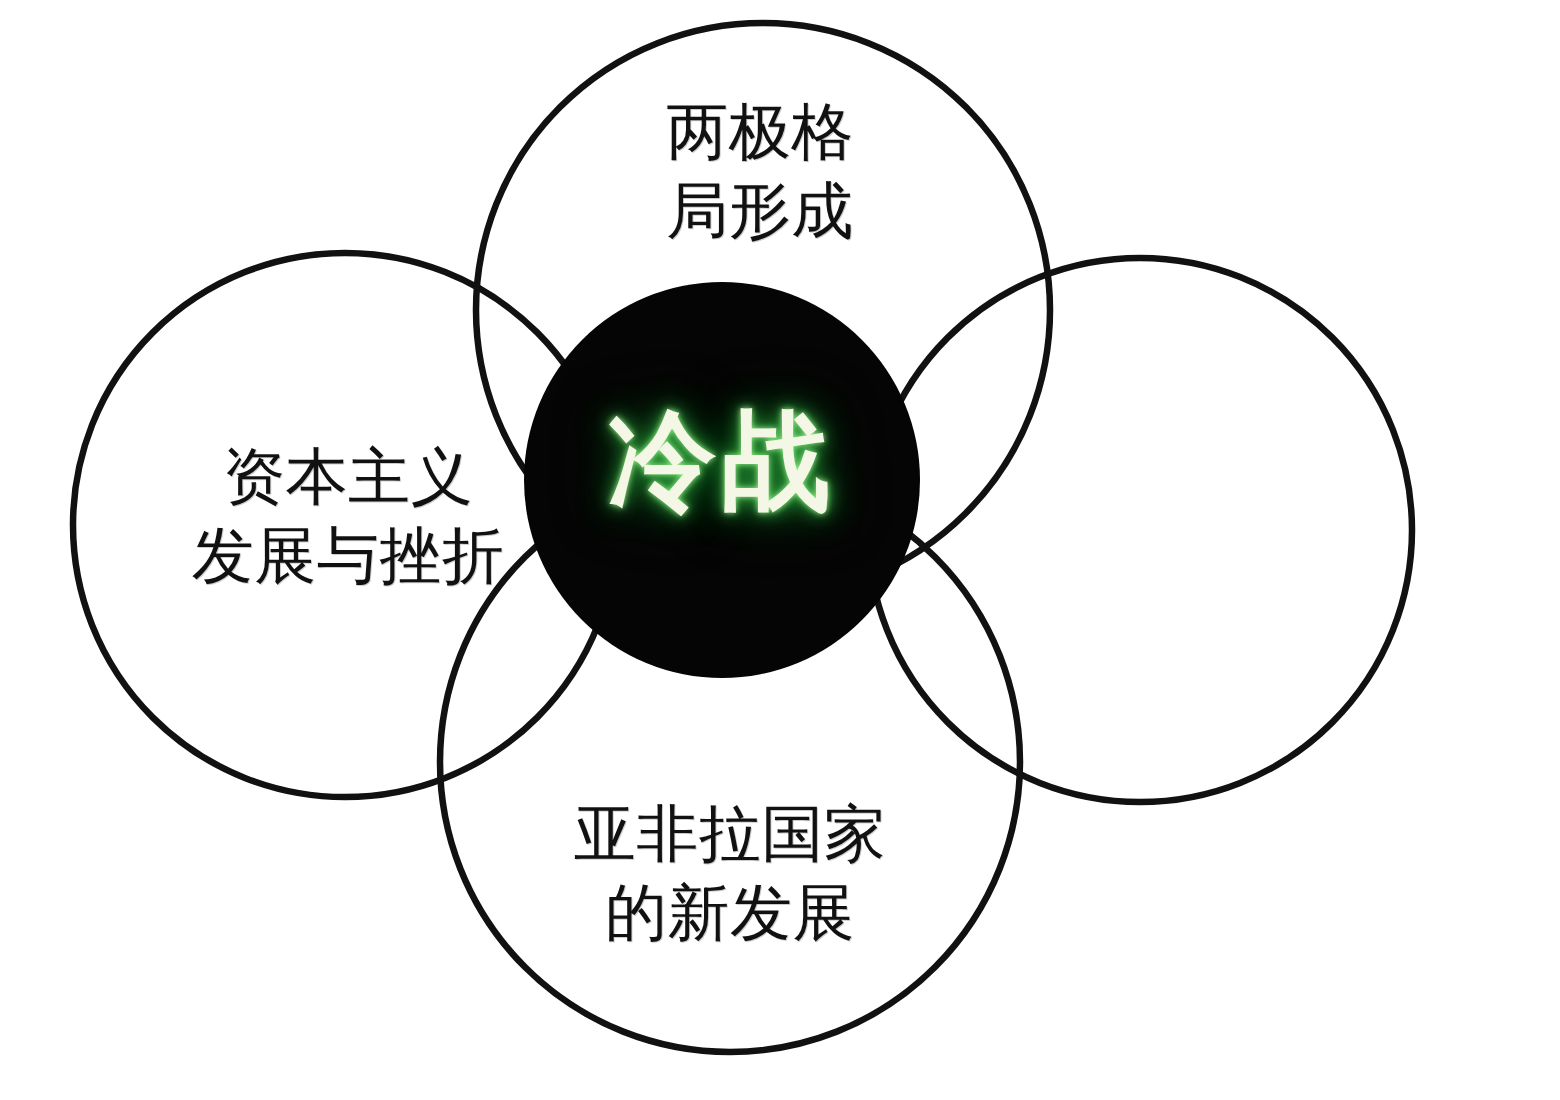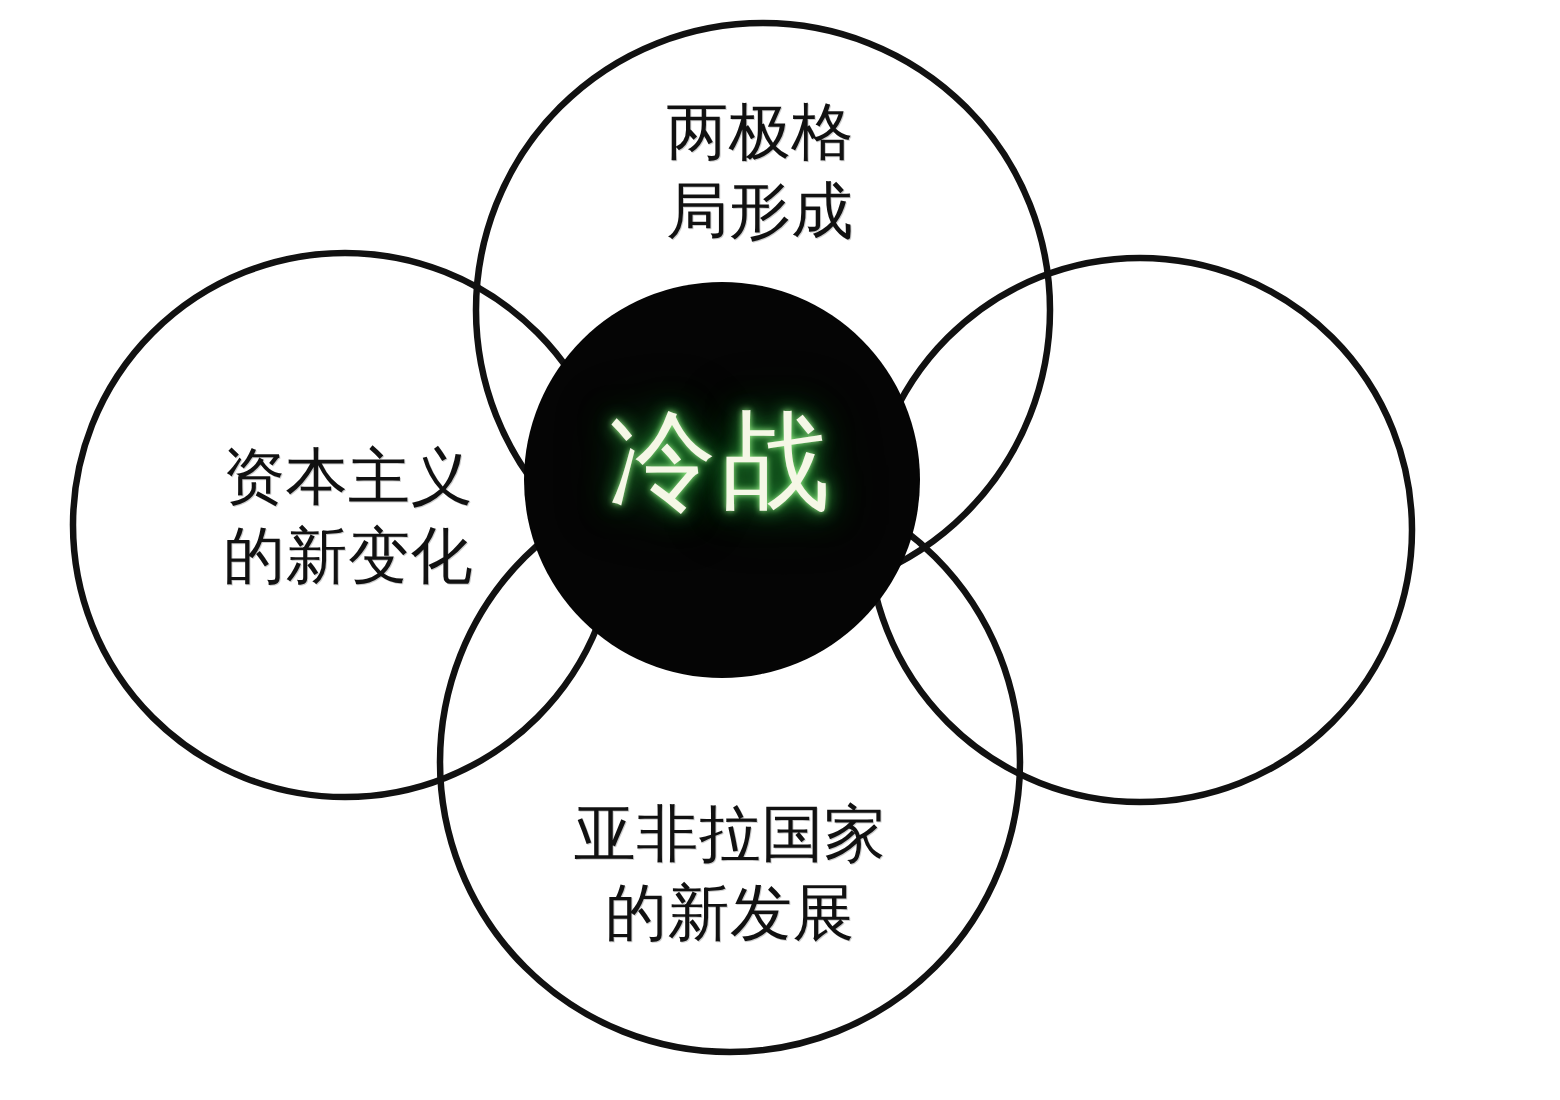--- a/index.html
+++ b/index.html
@@ -60,21 +60,21 @@
     top: 794px;
     width: 580px;
   }
   #core-label {
     position: absolute;
     left: 522px;
     top: 402px;
     width: 400px;
     text-align: center;
     font-family: "DejaVu Sans", "Liberation Sans", sans-serif;
-    font-weight: 400;
+    font-weight: 700;
     font-size: 108px;
     line-height: 1.1;
     letter-spacing: 6px;
     color: #f5f7e6;
     text-shadow:
        0 0 6px rgba(170,255,150,0.95),
        0 0 18px rgba(60,200,80,0.85),
        0 0 34px rgba(20,150,40,0.75),
        0 0 58px rgba(10,110,30,0.55),
        2px 2px 2px rgba(0,0,0,0.6);
@@ -97,21 +97,21 @@
 
     <circle cx="730" cy="762" r="290" fill="none" stroke="#111111" stroke-width="6.5"></circle>
 
     <circle cx="722" cy="480" r="198" fill="#050505" stroke="none"></circle>
   </svg>
 
   <div class="petal-label" id="label-top">两极格
 局形成</div>
 
   <div class="petal-label" id="label-left">资本主义
-的新变化</div>
+发展与挫折</div>
 
 
   <div class="petal-label" id="label-bottom">亚非拉国家
 的新发展</div>
 
   <div id="core-label">冷战</div>
 
 </div>
 
 </body></html>

